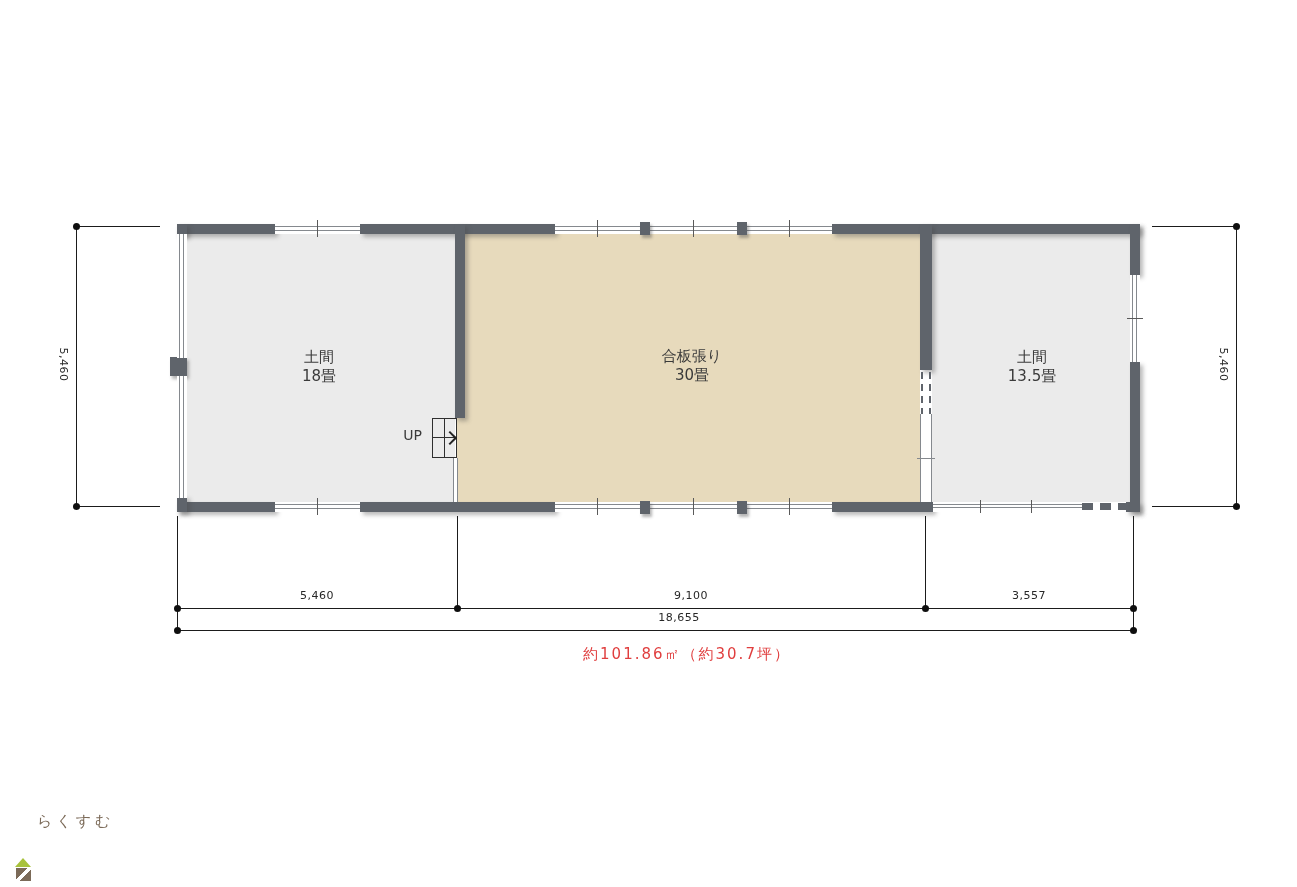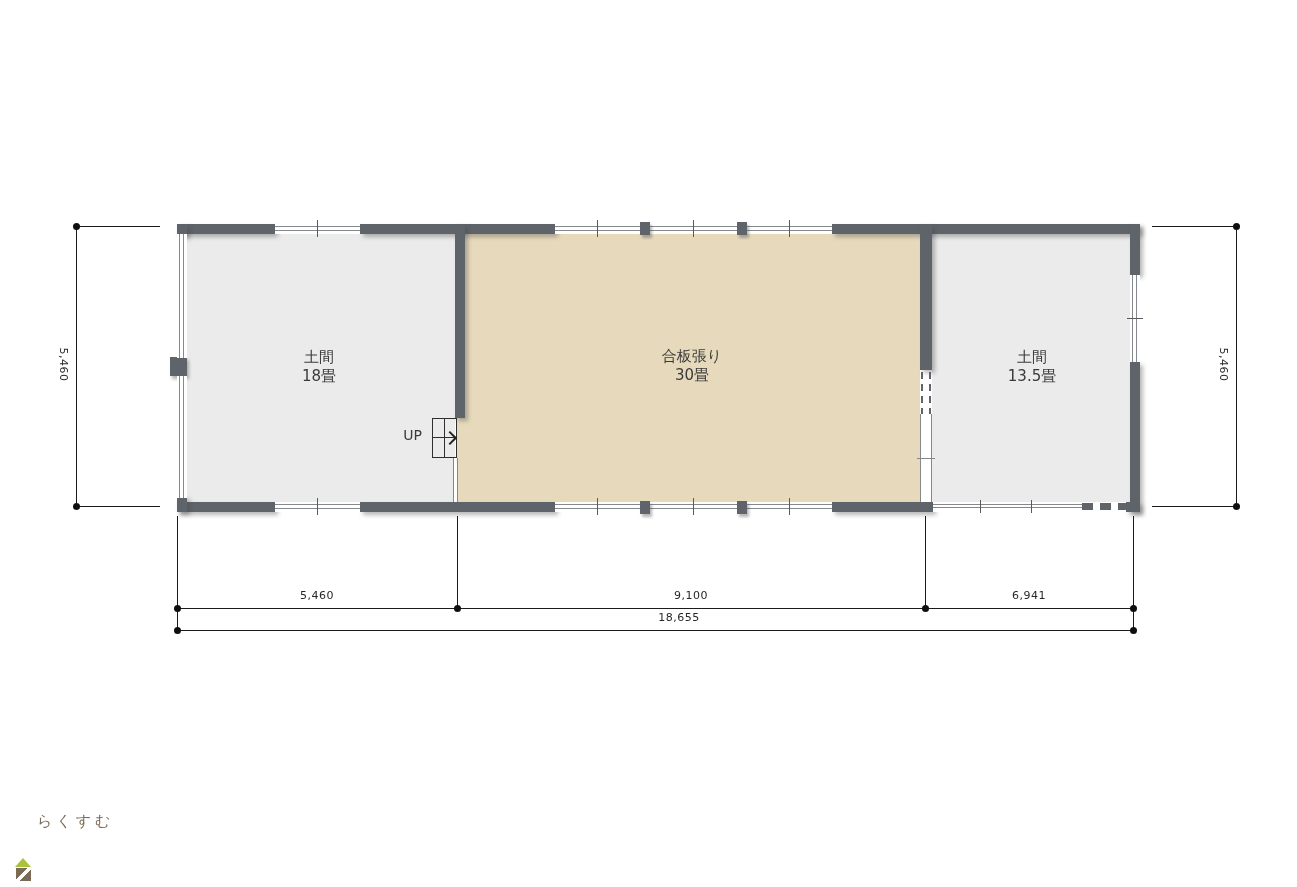--- a/index.html
+++ b/index.html
@@ -182,27 +182,28 @@
   <div class="dimline" style="left:925px;top:516px;width:1px;height:92px;"></div>
   <div class="dimline" style="left:1133px;top:516px;width:1px;height:115px;"></div>
 
   <div class="dimline" style="left:177px;top:608px;width:956px;height:1px;"></div>
   <div class="dot" style="left:174px;top:605px;"></div>
   <div class="dot" style="left:454px;top:605px;"></div>
   <div class="dot" style="left:922px;top:605px;"></div>
   <div class="dot" style="left:1130px;top:605px;"></div>
   <div class="dimlabel" style="left:267px;top:589px;width:100px;">5,460</div>
   <div class="dimlabel" style="left:641px;top:589px;width:100px;">9,100</div>
-  <div class="dimlabel" style="left:979px;top:589px;width:100px;">6,941</div>
+  <div class="dimlabel" style="left:979px;top:589px;width:100px;">3,557</div>
 
   <div class="dimline" style="left:177px;top:630px;width:956px;height:1px;"></div>
   <div class="dot" style="left:174px;top:627px;"></div>
   <div class="dot" style="left:1130px;top:627px;"></div>
   <div class="dimlabel" style="left:609px;top:611px;width:140px;">18,655</div>
 
+  <div class="areanote" style="left:487px;top:645px;width:400px;">約101.86㎡（約30.7坪）</div>
 
   <div>
     <div class="logo-roof" style="left:15px;top:858px;"></div>
     <div class="logo-body" style="left:16px;top:868px;"></div>
     <div class="logo-text" style="left:37px;top:812px;font-family:Liberation Serif, serif;">らくすむ</div>
   </div>
 
 </div>
 
 </body></html>

